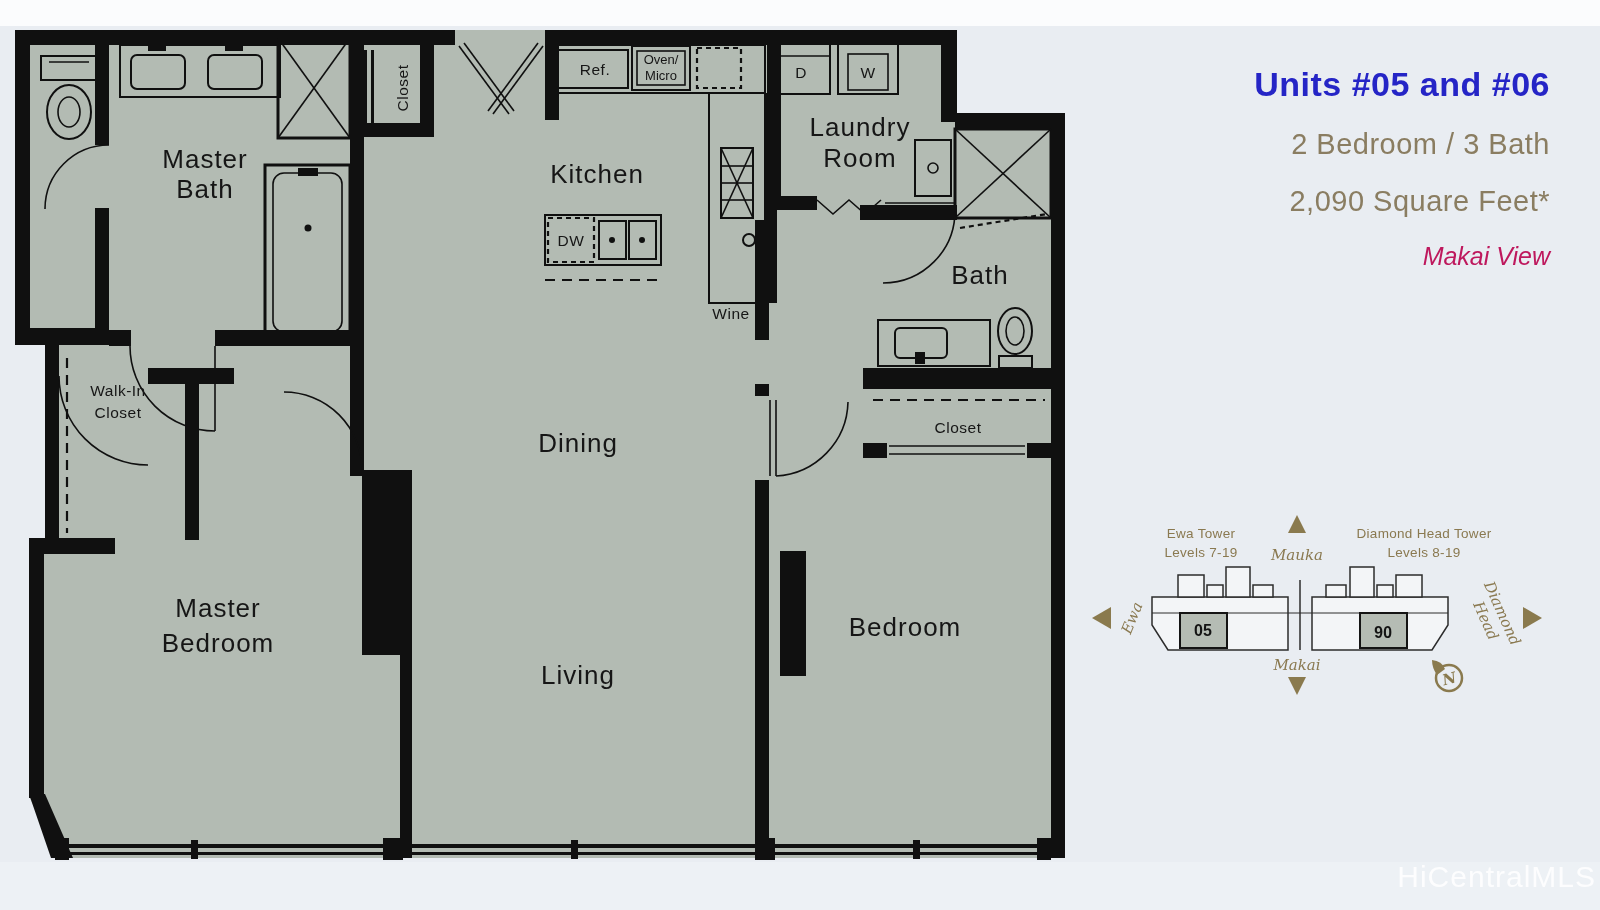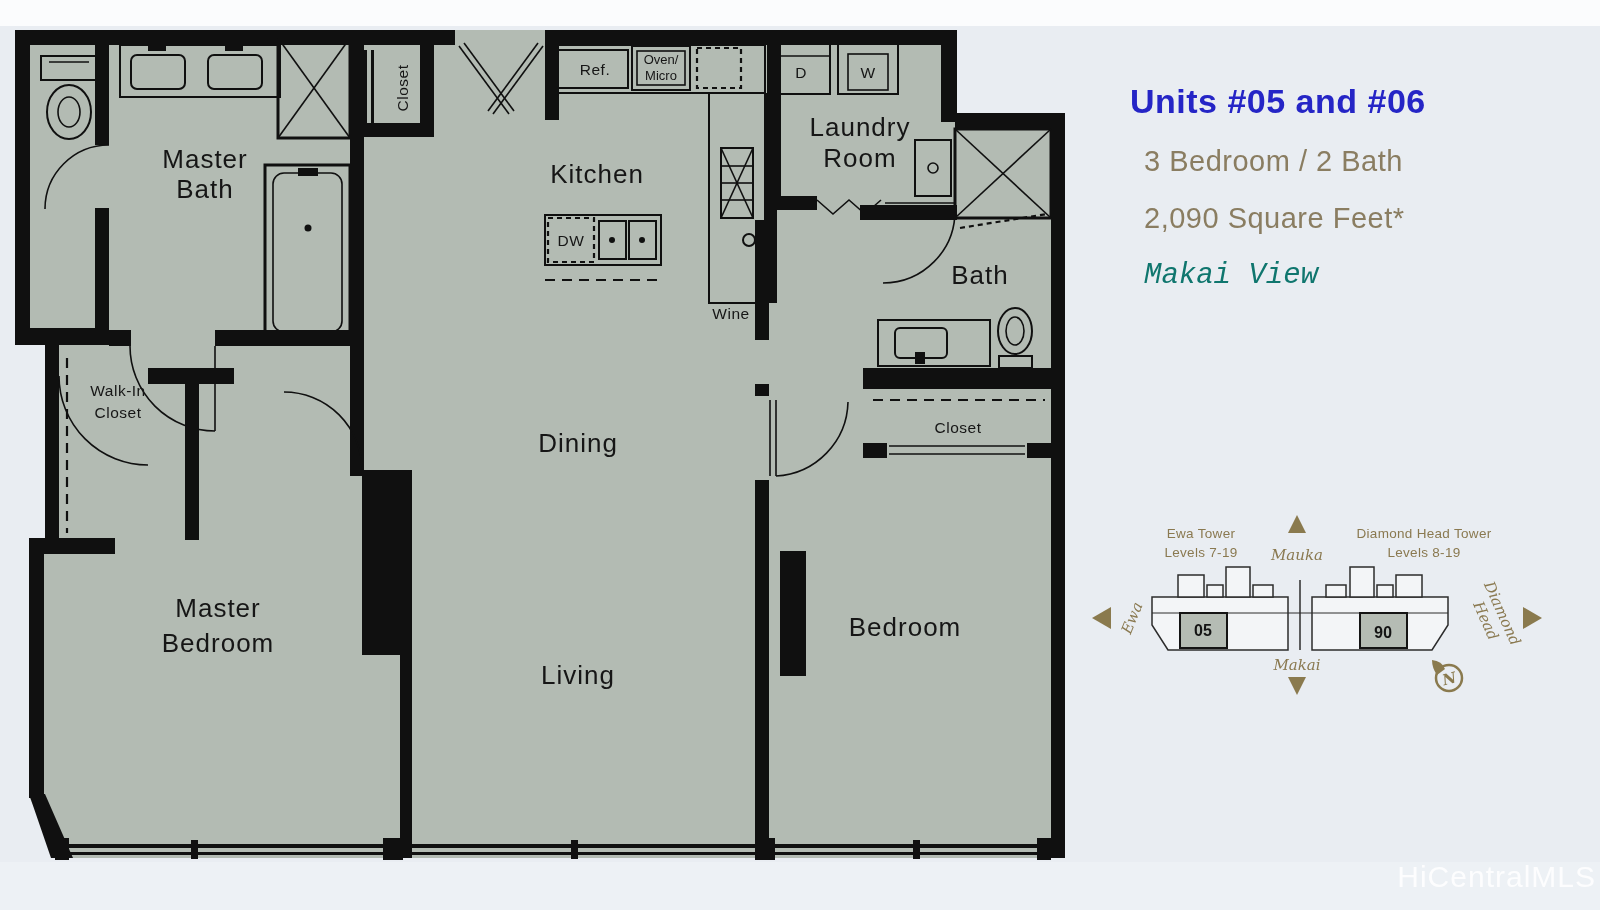--- a/index.html
+++ b/index.html
@@ -18,24 +18,24 @@
   .thin{fill:none;stroke:#101010;stroke-width:2;}
   .thin15{fill:none;stroke:#101010;stroke-width:1.6;}
   .thick{fill:none;stroke:#101010;stroke-width:3;}
   .dash{fill:none;stroke:#101010;stroke-width:2.2;stroke-dasharray:10 7;}
   .dashf{fill:none;stroke:#101010;stroke-width:2.2;stroke-dasharray:5 4;}
   .room-label{font-family:"Liberation Sans",sans-serif;font-size:26px;fill:#161616;text-anchor:middle;letter-spacing:1px;}
   .small-label{font-family:"Liberation Sans",sans-serif;font-size:15.5px;fill:#161616;text-anchor:middle;letter-spacing:.5px;}
   .tiny-label{font-family:"Liberation Sans",sans-serif;font-size:13px;fill:#161616;text-anchor:middle;}
 
   
-  .info-panel{position:absolute;left:1130px;top:82px;width:420px;}
+  .info-panel{position:absolute;left:1130px;top:65px;width:420px;text-align:right;}
   .info-title{font-size:34px;font-weight:bold;color:#2525c6;letter-spacing:.5px;margin:0 0 24px 0;}
   .info-line{font-size:29px;color:#8a7d61;margin:0 0 24px 14px;letter-spacing:.5px;}
-  .info-view{font-family:Liberation Mono, monospace;font-style:italic;font-size:29px;color:#0f766e;margin:0 0 0 14px;}
+  .info-view{font-family:Liberation Sans, sans-serif;font-style:italic;font-size:25px;color:#be185d;margin:0 0 0 14px;}
 
   
   .site{position:absolute;left:1090px;top:505px;}
   .sd-label{font-family:"Liberation Sans",sans-serif;font-size:13.5px;fill:#8a7950;text-anchor:middle;letter-spacing:.3px;}
   .sd-serif{font-family:"DejaVu Serif",serif;font-style:italic;font-size:15px;fill:#8a7950;text-anchor:middle;}
   .sd-arrow{fill:#8a7a4e;}
   .sd-outline{fill:#f3f5f7;stroke:#2c2c2c;stroke-width:1.5;}
   .sd-unit-box{fill:#b5bcb4;stroke:#141414;stroke-width:2;}
   .sd-unit{font-family:"Liberation Sans",sans-serif;font-size:16px;font-weight:bold;fill:#141414;text-anchor:middle;}
 
@@ -238,21 +238,21 @@
 
     <text class="room-label" x="563" y="424">Dining</text>
     <text class="room-label" x="563" y="656">Living</text>
     <text class="room-label" x="203" y="589">Master</text>
     <text class="room-label" x="203" y="624">Bedroom</text>
     <text class="room-label" x="890" y="608">Bedroom</text>
   </svg>
 
   <div class="info-panel">
     <p class="info-title">Units #05 and #06</p>
-    <p class="info-line">3 Bedroom / 2 Bath</p>
+    <p class="info-line">2 Bedroom / 3 Bath</p>
     <p class="info-line">2,090 Square Feet*</p>
     <p class="info-view">Makai View</p>
   </div>
 
   <svg class="site" width="480" height="210" viewBox="0 0 480 210">
 
     <text class="sd-label" x="111" y="33">Ewa Tower</text>
     <text class="sd-label" x="111" y="52">Levels 7-19</text>
     <text class="sd-label" x="334" y="33">Diamond Head Tower</text>
     <text class="sd-label" x="334" y="52">Levels 8-19</text>

